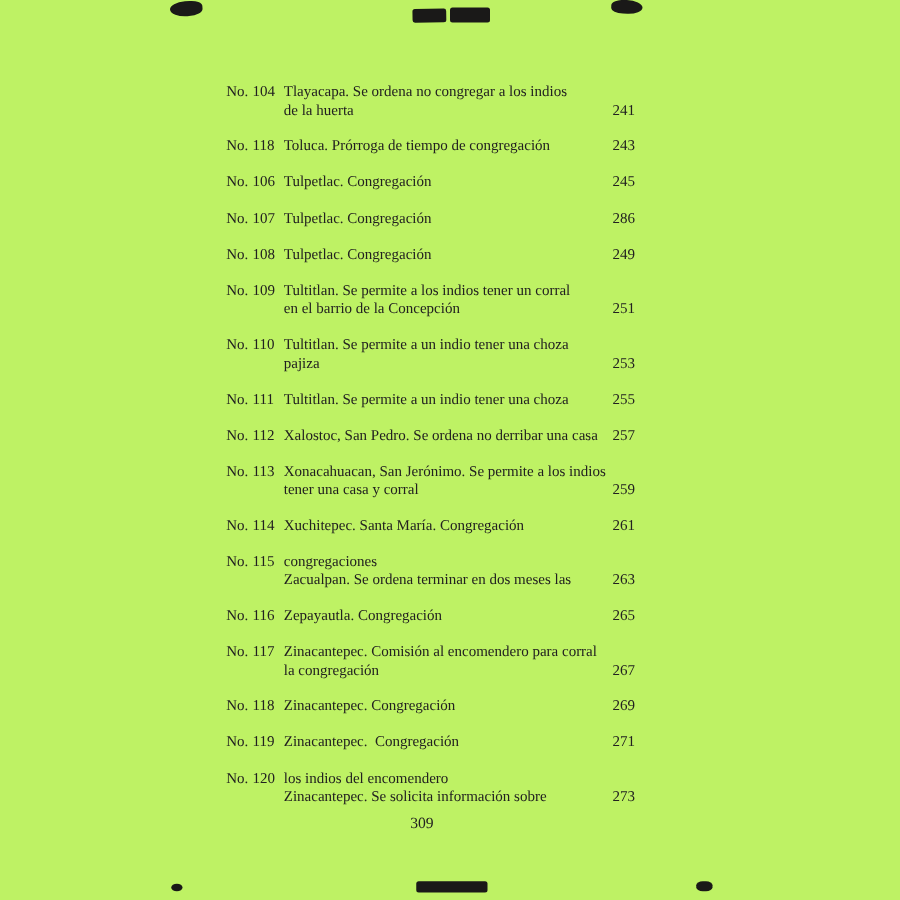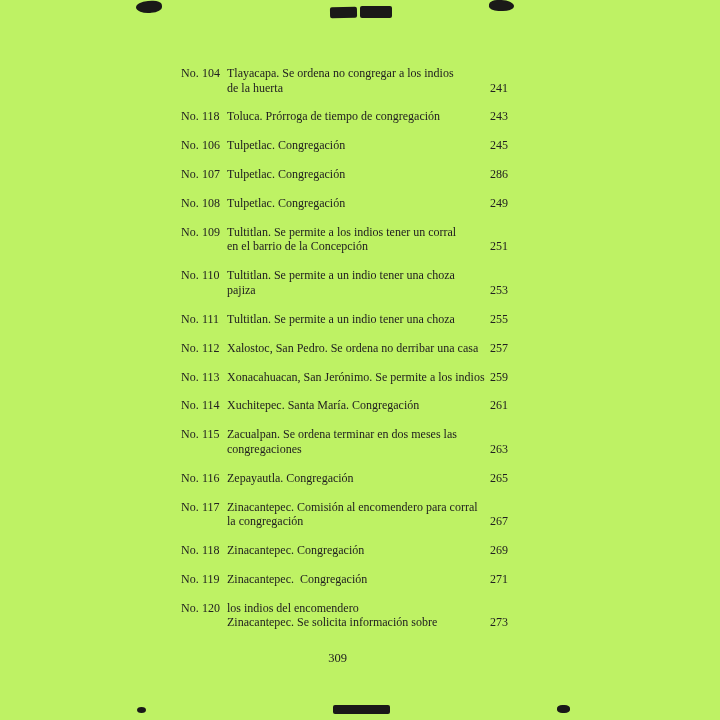--- a/index.html
+++ b/index.html
@@ -184,20 +184,21 @@
     </span>
     <span class="page-num">257</span>
   </div>
 
   <div class="entry">
     <span class="left">
       <span class="no">No.</span>
       <span class="num">113</span>
       <span class="title">
             <div class="title-line">Xonacahuacan, San Jerónimo. Se permite a los indios</div>
+            <div class="title-line">tener una casa y corral</div>
           </span>
     </span>
     <span class="page-num">259</span>
   </div>
 
   <div class="entry">
     <span class="left">
       <span class="no">No.</span>
       <span class="num">114</span>
       <span class="title">
@@ -205,22 +206,22 @@
           </span>
     </span>
     <span class="page-num">261</span>
   </div>
 
   <div class="entry">
     <span class="left">
       <span class="no">No.</span>
       <span class="num">115</span>
       <span class="title">
+            <div class="title-line">congregaciones</div>
             <div class="title-line">Zacualpan. Se ordena terminar en dos meses las</div>
-            <div class="title-line">congregaciones</div>
           </span>
     </span>
     <span class="page-num">263</span>
   </div>
 
   <div class="entry">
     <span class="left">
       <span class="no">No.</span>
       <span class="num">116</span>
       <span class="title">

